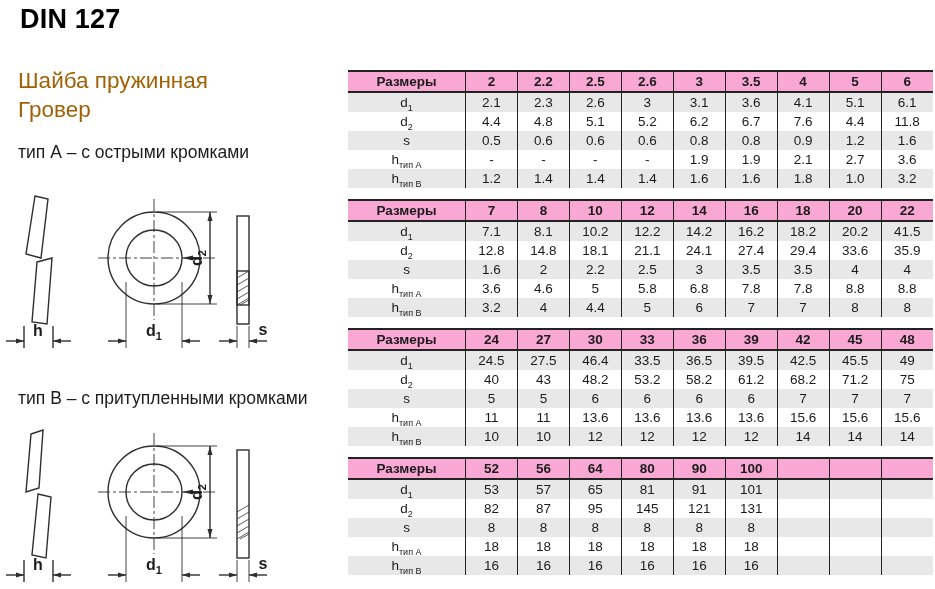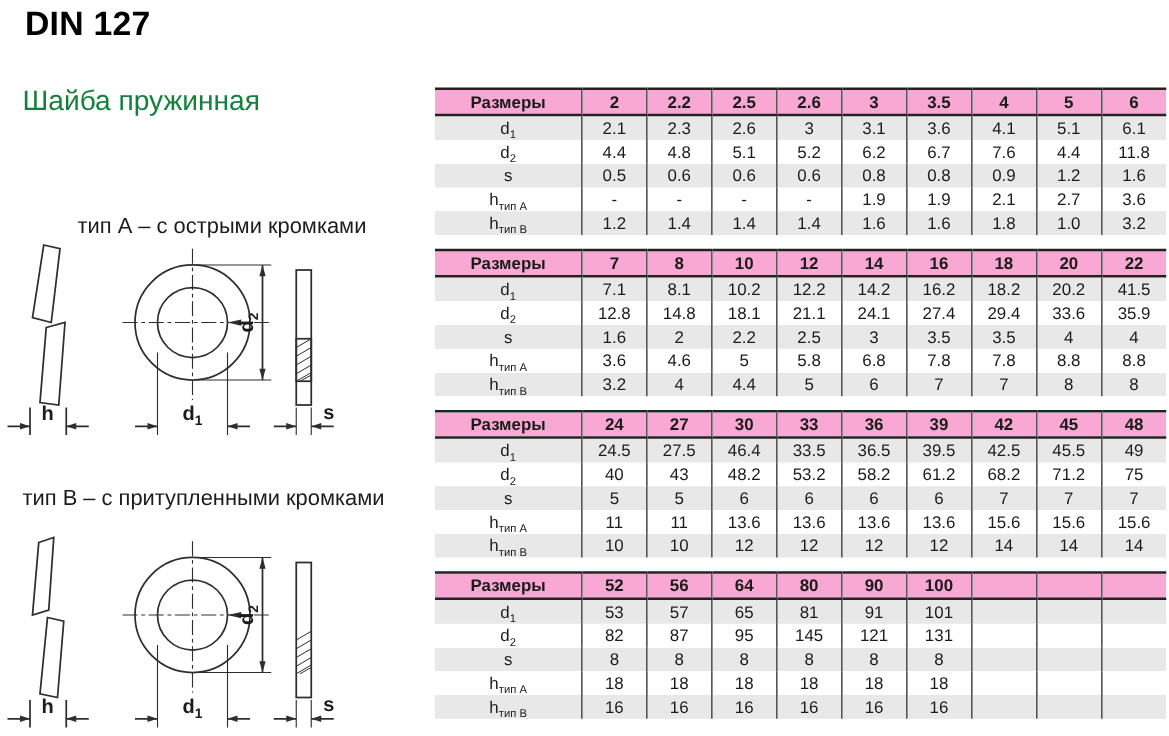--- a/index.html
+++ b/index.html
@@ -7,26 +7,26 @@
     width:935px;height:589px;background:#ffffff;position:relative;overflow:hidden;
     font-family:"Liberation Sans",sans-serif;color:#1b1b1b;
   }
   .page{position:absolute;inset:0;}
   
   .title{
     position:absolute;left:20px;top:4px;font-size:27px;font-weight:800;
     letter-spacing:0.2px;color:#000000;
   }
   .subtitle{
-    position:absolute;left:18px;top:66px;font-size:22.5px;line-height:29px;color:#15803d;
+    position:absolute;left:18px;top:66px;font-size:22.5px;line-height:29px;color:#a16207;
   }
   .type-label{
     position:absolute;left:18px;font-size:17.5px;color:#1c1c1c;white-space:nowrap;
   }
-  .type-a-label{top:170px;margin-left:44px;}
+  .type-a-label{top:142px;}
   .type-b-label{top:388px;}
   .drawing{position:absolute;left:4px;}
   .drawing-a{top:186px;}
   .drawing-b{top:420px;}
   .drawing text{
     font-family:"Liberation Sans",sans-serif;font-weight:700;font-size:16px;fill:#1c1c1c;
   }
   .drawing .sub-t{font-size:11px;}
   
   .tables{position:absolute;left:348px;top:70px;width:585px;}
@@ -47,20 +47,21 @@
   table.dim sub{font-size:9px;line-height:0;}
 </style>
 </head>
 <body>
 
 <div class="page">
 
   <div class="title">DIN 127</div>
   <div class="subtitle">
     <div>Шайба пружинная</div>
+    <div>Гровер</div>
   </div>
 
   <div class="type-label type-a-label">тип А – с острыми кромками</div>
 
   <svg class="drawing drawing-a" width="280" height="172" viewBox="0 0 280 172" fill="none" stroke="#2e2e2e" stroke-width="1.4">
 
     <g>
       <path d="M31,10 L44,13 L37,72 L22,68 Z"></path>
       <path d="M33,76 L48,72 L43,138 L28,136 Z"></path>
       <line x1="20" y1="140" x2="20" y2="162"></line>

